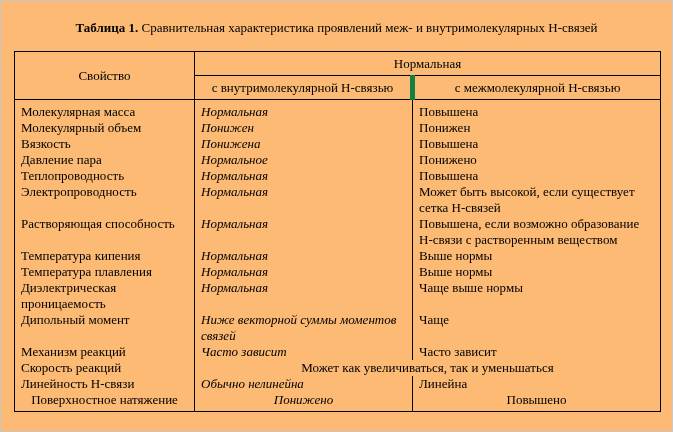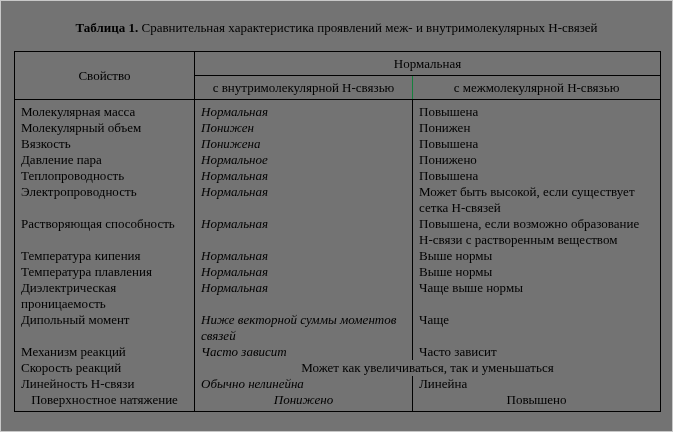--- a/index.html
+++ b/index.html
@@ -1,20 +1,20 @@
 <!DOCTYPE html>
 <html><head>
 <meta charset="utf-8">
 <style>
   * { box-sizing: border-box; }
   html, body { margin: 0; padding: 0; background: #ffffff; }
   .page {
     width: 673px;
     height: 432px;
-    background: #737373;
+    background: #fdba74;
     border: 1px solid #c8c8c8;
     font-family: "Liberation Serif", serif;
     color: #000000;
     overflow: hidden;
   }
   .caption {
     margin-top: 19px;
     text-align: center;
     font-size: 13px;
     line-height: 16px;
@@ -41,21 +41,21 @@
     text-align: center;
     vertical-align: middle !important;
     height: 24px;
   }
   .h-sub {
     text-align: center;
     border-bottom: 1px solid #000000;
     vertical-align: middle !important;
     height: 24px;
   }
-  .h-inter { border-left: 1px solid #15803d; font-family: Liberation Serif, serif; }
+  .h-inter { border-left: 5px solid #15803d; font-family: Liberation Serif, serif; }
   tbody td { padding: 0 6px; line-height: 16px; }
   tbody td.c2 { border-left: 1px solid #000000; font-style: italic; }
   tbody td.c3 { border-left: 1px solid #000000; }
   tbody td.span2 { border-left: 1px solid #000000; text-align: center; }
   tbody tr:first-child td { padding-top: 4px; margin-left: 28px; }
   tbody tr:last-child td { padding-bottom: 3px; text-align: center; }
 </style>
 </head>
 <body>
 

